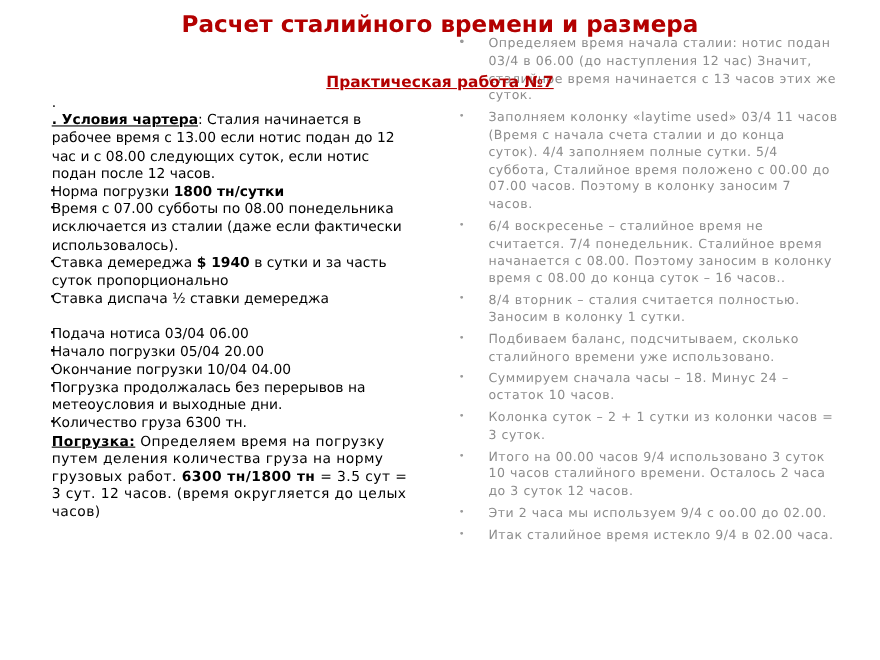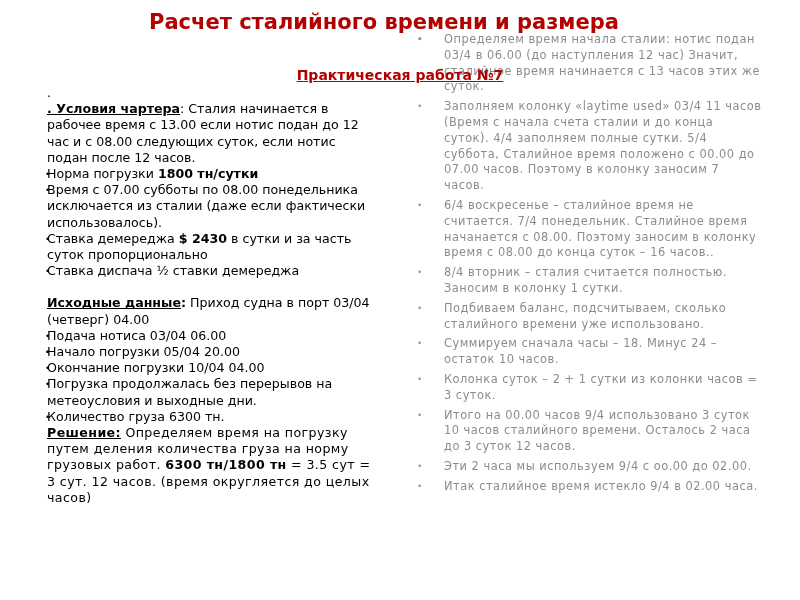--- a/index.html
+++ b/index.html
@@ -1,21 +1,21 @@
 <!DOCTYPE html>
 <html><head>
 <meta charset="utf-8">
 <style>
   html, body { margin: 0; padding: 0; }
   body {
     width: 800px; height: 600px; background: #ffffff; position: relative; overflow: hidden;
     font-family: "DejaVu Sans", sans-serif;
   }
   .title {
-    position: absolute; left: 124px; top: 8px; width: 520px; text-align: center;
+    position: absolute; left: 140px; top: 8px; width: 520px; text-align: center;
     color: #b30000; font-weight: bold; font-size: 21px; line-height: 28px; margin: 0;
   }
   .subtitle {
     position: absolute; left: 140px; top: 66px; width: 520px; text-align: center;
     color: #b30000; font-weight: bold; font-size: 14px; line-height: 18px; text-decoration: underline;
   }
   .left {
     position: absolute; left: 47px; top: 85px; width: 330px;
     font-size: 12.6px; line-height: 16.2px; color: #000;
   }
@@ -61,28 +61,25 @@
 </h1>
 <div class="subtitle">Практическая работа №7</div>
 
 <div class="left">
   <p>.</p>
   <p>
     <b class="u">. Условия чартера</b><span>: Сталия начинается в рабочее время с 13.00 если нотис подан до 12 час и с 08.00 следующих суток, если нотис подан после 12 часов.</span>
   </p>
   <p class="ind"><span class="dot">•</span><span>Норма погрузки </span><b>1800 тн/сутки</b></p>
   <p class="ind"><span class="dot">•</span><span>Время с 07.00 субботы по 08.00 понедельника исключается из сталии (даже если фактически использовалось).</span></p>
-  <p class="ind"><span class="dot">•</span><span>Ставка демереджа </span><b>$ 2430</b><span> в сутки и за часть суток пропорционально</span></p>
+  <p class="ind"><span class="dot">•</span><span>Ставка демереджа </span><b>$ 1940</b><span> в сутки и за часть суток пропорционально</span></p>
   <p class="ind"><span class="dot">•</span><span>Ставка диспача ½ ставки демереджа</span></p>
   <div class="sp"></div>
-  <p>
-    <b class="u">Исходные данные</b><b>:</b><span> Приход судна в порт 03/04 (четверг) 04.00</span>
-  </p>
   <p class="ind"><span class="dot">•</span><span>Подача нотиса 03/04 06.00</span></p>
   <p class="ind"><span class="dot">•</span></p>
   <p class="ind"><span class="dot">•</span><span>Начало погрузки 05/04 20.00</span></p>
   <p class="ind"><span class="dot">•</span><span>Окончание погрузки 10/04 04.00</span></p>
   <p class="ind"><span class="dot">•</span><span>Погрузка продолжалась без перерывов на метеоусловия и выходные дни.</span></p>
   <p class="ind"><span class="dot">•</span><span>Количество груза 6300 тн.</span></p>
   <p style="letter-spacing:0.4px;">
-    <b class="u">Решение:</b><span> Определяем время на погрузку путем деления количества груза на норму грузовых работ. </span><b>6300 тн/1800 тн</b><span> = 3.5 сут = 3 сут. 12 часов. (время округляется до целых часов)</span>
+    <b class="u">Погрузка:</b><span> Определяем время на погрузку путем деления количества груза на норму грузовых работ. </span><b>6300 тн/1800 тн</b><span> = 3.5 сут = 3 сут. 12 часов. (время округляется до целых часов)</span>
   </p>
 </div>
 
 </body></html>

